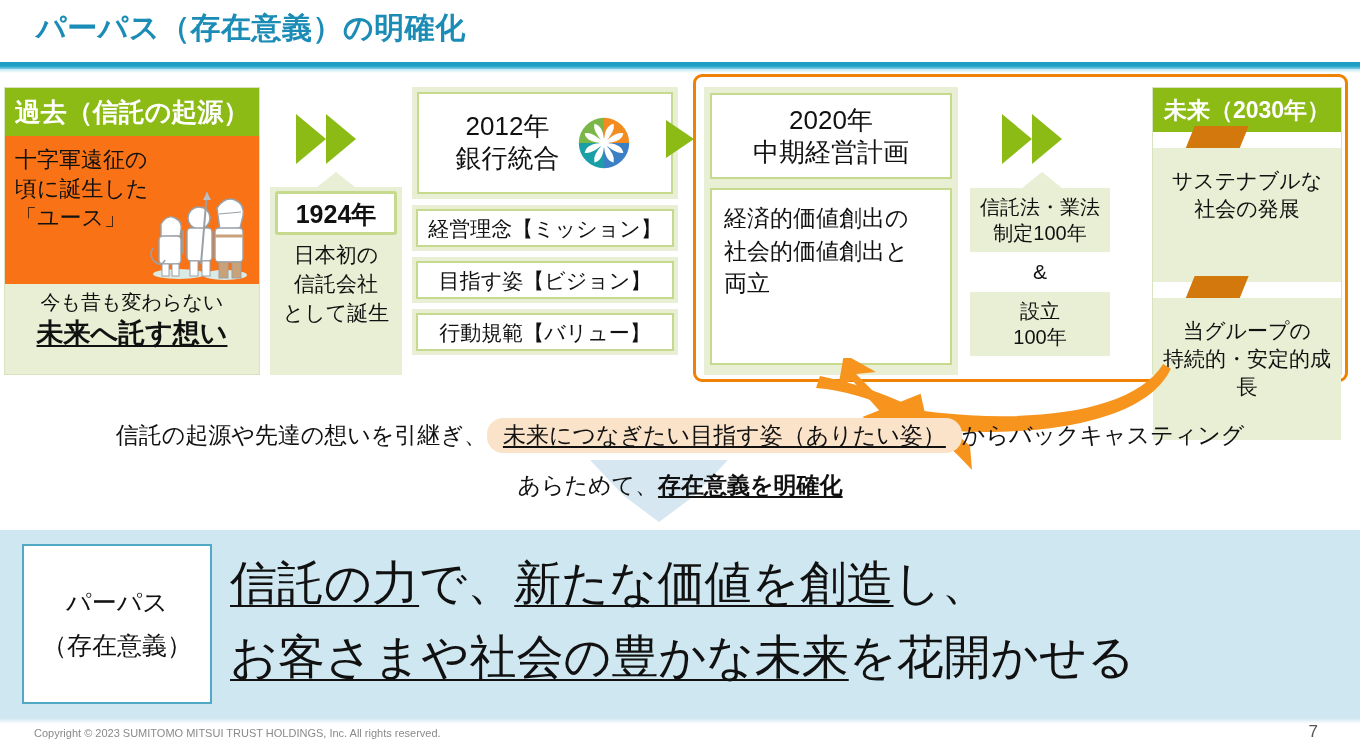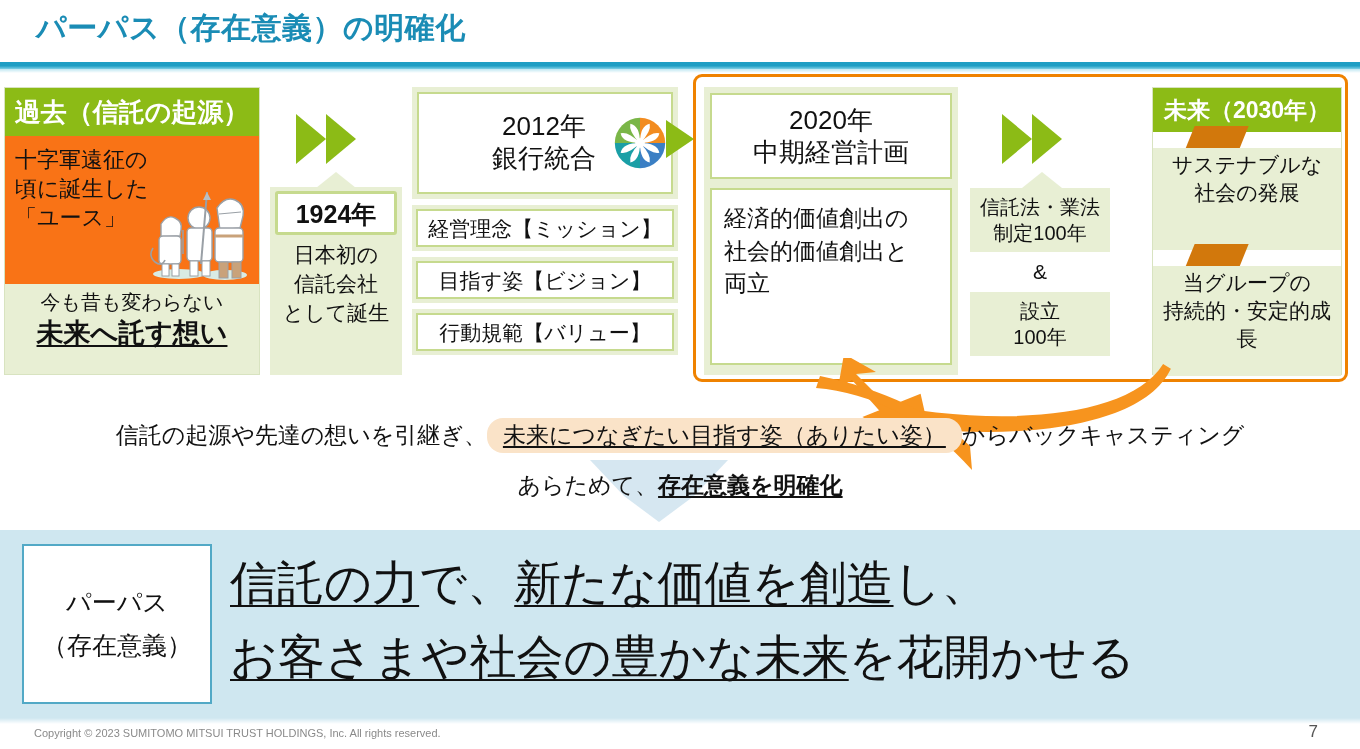--- a/index.html
+++ b/index.html
@@ -136,21 +136,21 @@
     background: #e8efd4;
     padding: 5px;
     box-sizing: border-box;
     height: 112px;
   }
   .box-2012-inner {
     background: #ffffff;
     border: 2px solid #c6da8e;
     height: 100%;
     box-sizing: border-box;
-    display: flex; align-items: center; justify-content: flex-end;
+    display: flex; align-items: center; justify-content: center;
     gap: 13px;
   }
   .b2012-txt { font-size: 26px; line-height: 1.22; color: #111; text-align: center; white-space: nowrap; }
   .smbc-logo { width: 62px; height: 62px; flex: none; }
   .mvv-wrap { margin-top: 6px; }
   .mvv {
     background: #e8efd4;
     padding: 4px;
     margin-bottom: 6px;
     box-sizing: border-box;
@@ -216,21 +216,21 @@
     width: 190px; height: 288px;
     background: #ffffff;
     border: 1px solid #d8e3c0;
     box-sizing: border-box;
   }
   .fut-band {
     position: relative;
     background: #e8efd4;
     text-align: center;
     font-size: 21px; line-height: 1.34; color: #111;
-    padding: 3px 0;
+    padding: 19px 0;
   }
   .fut-gap { height: 16px; background: #ffffff; position: relative; }
   .para-accent {
     position: absolute; left: 36px; top: -6px;
     width: 54px; height: 28px;
     background: #d2780c;
     transform: skewX(-22deg);
   }
 
   

